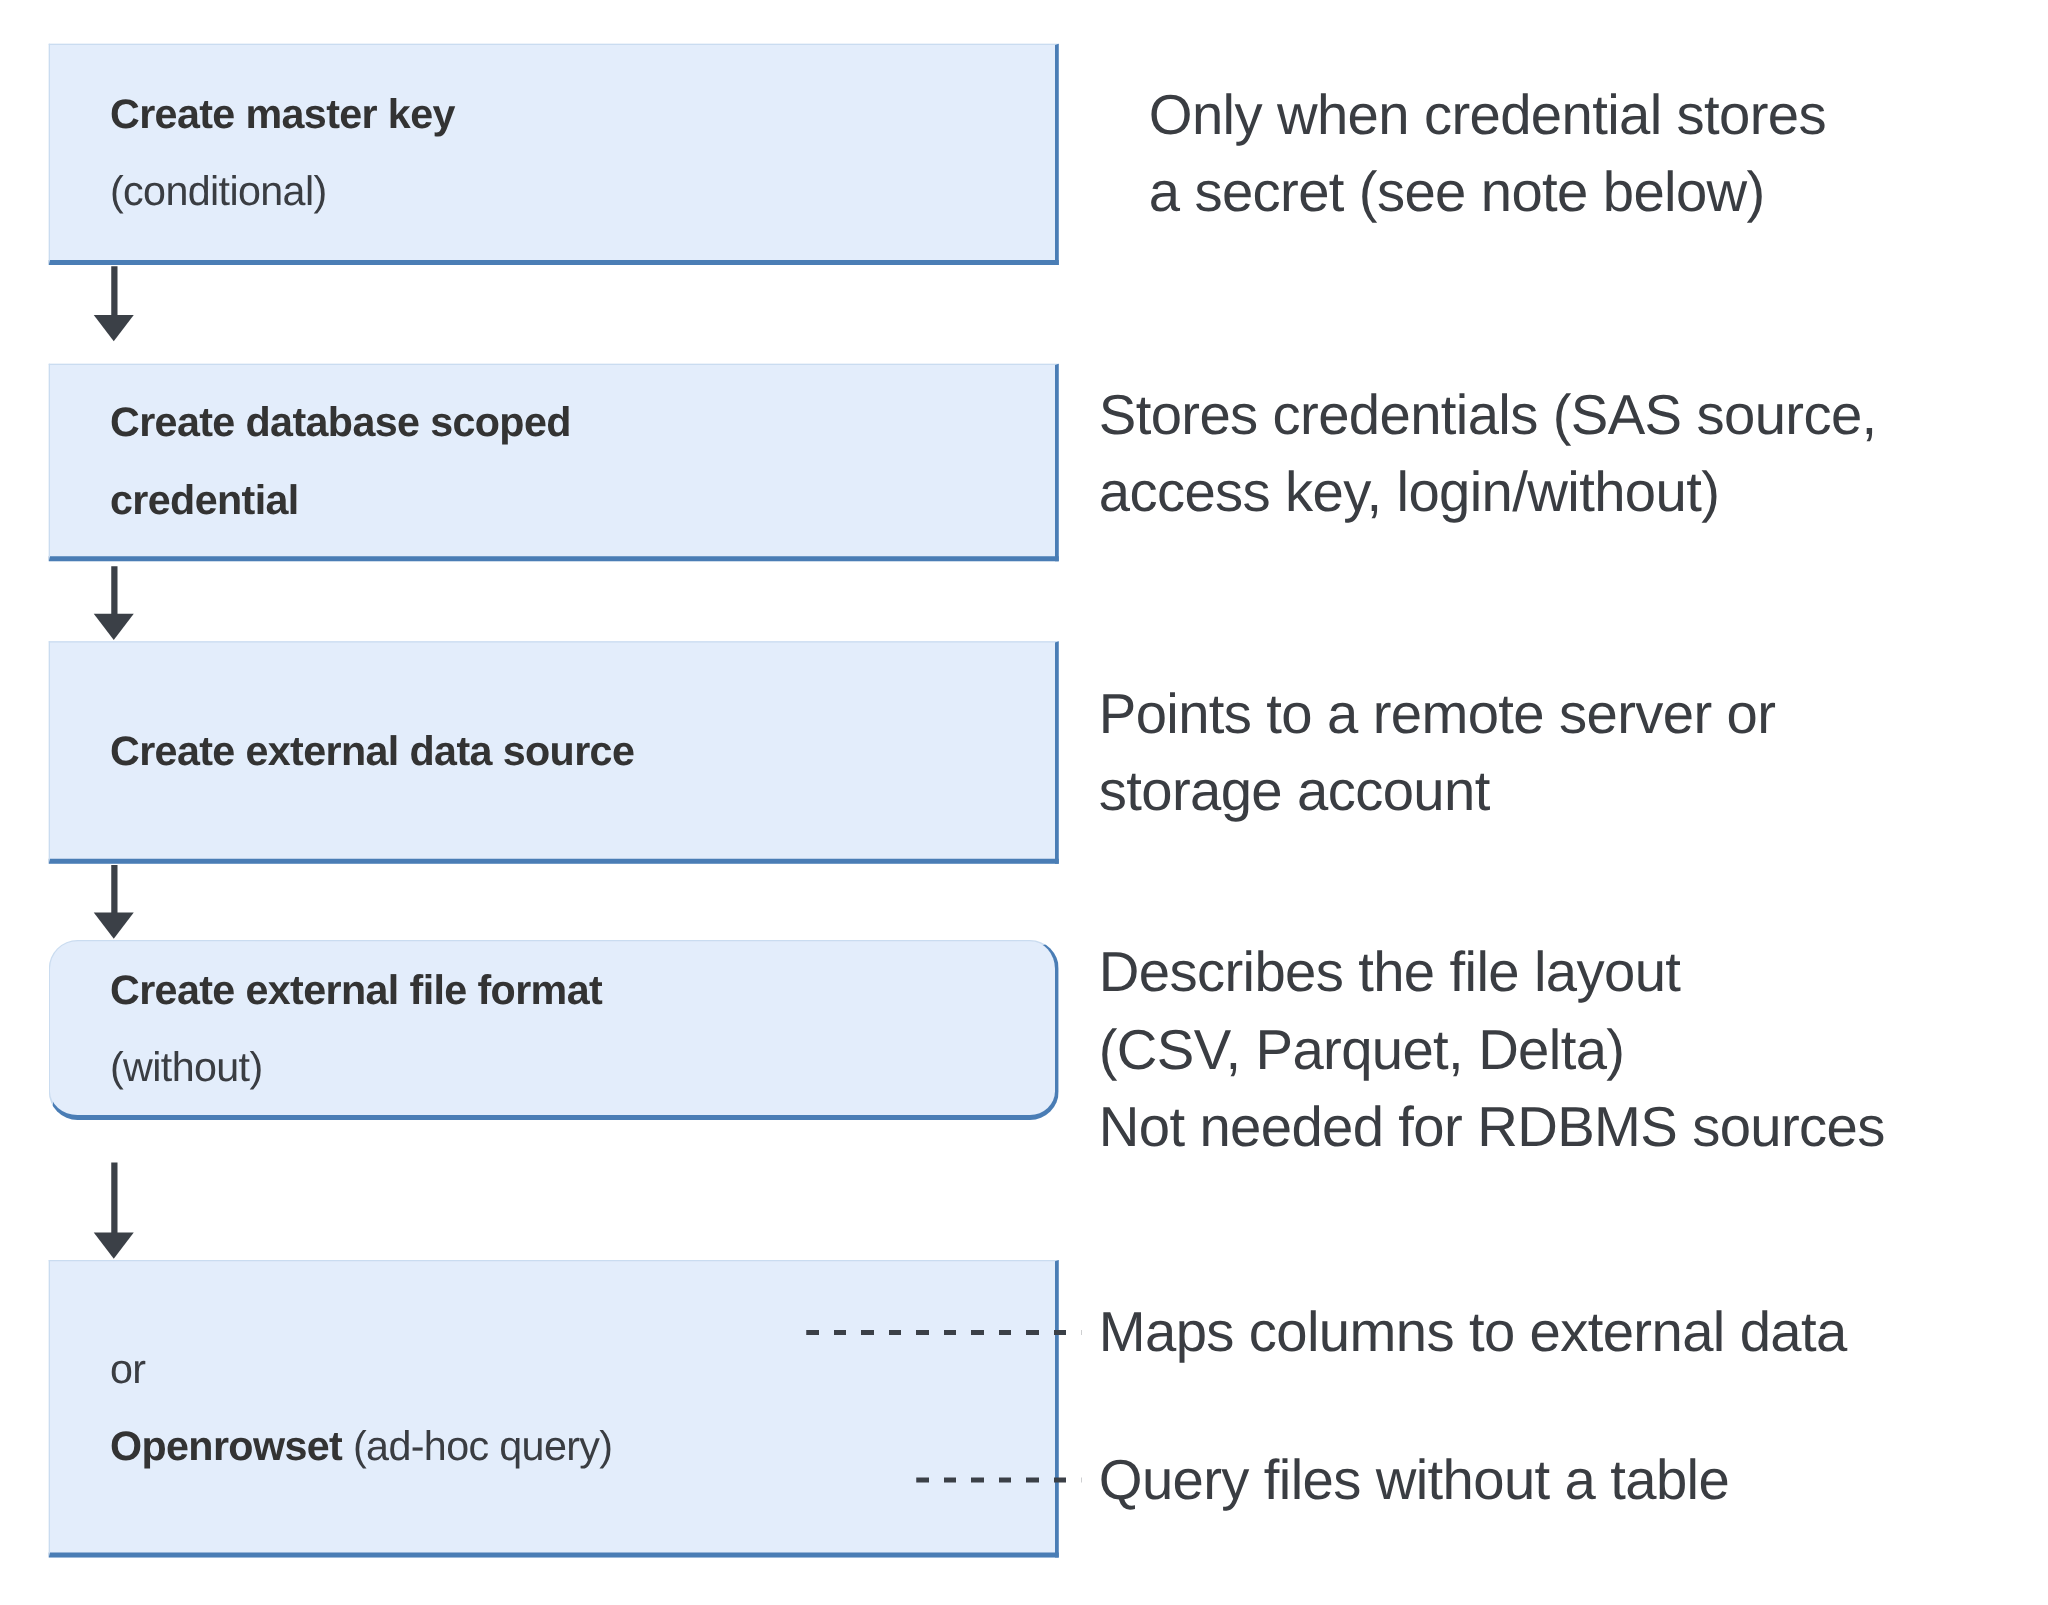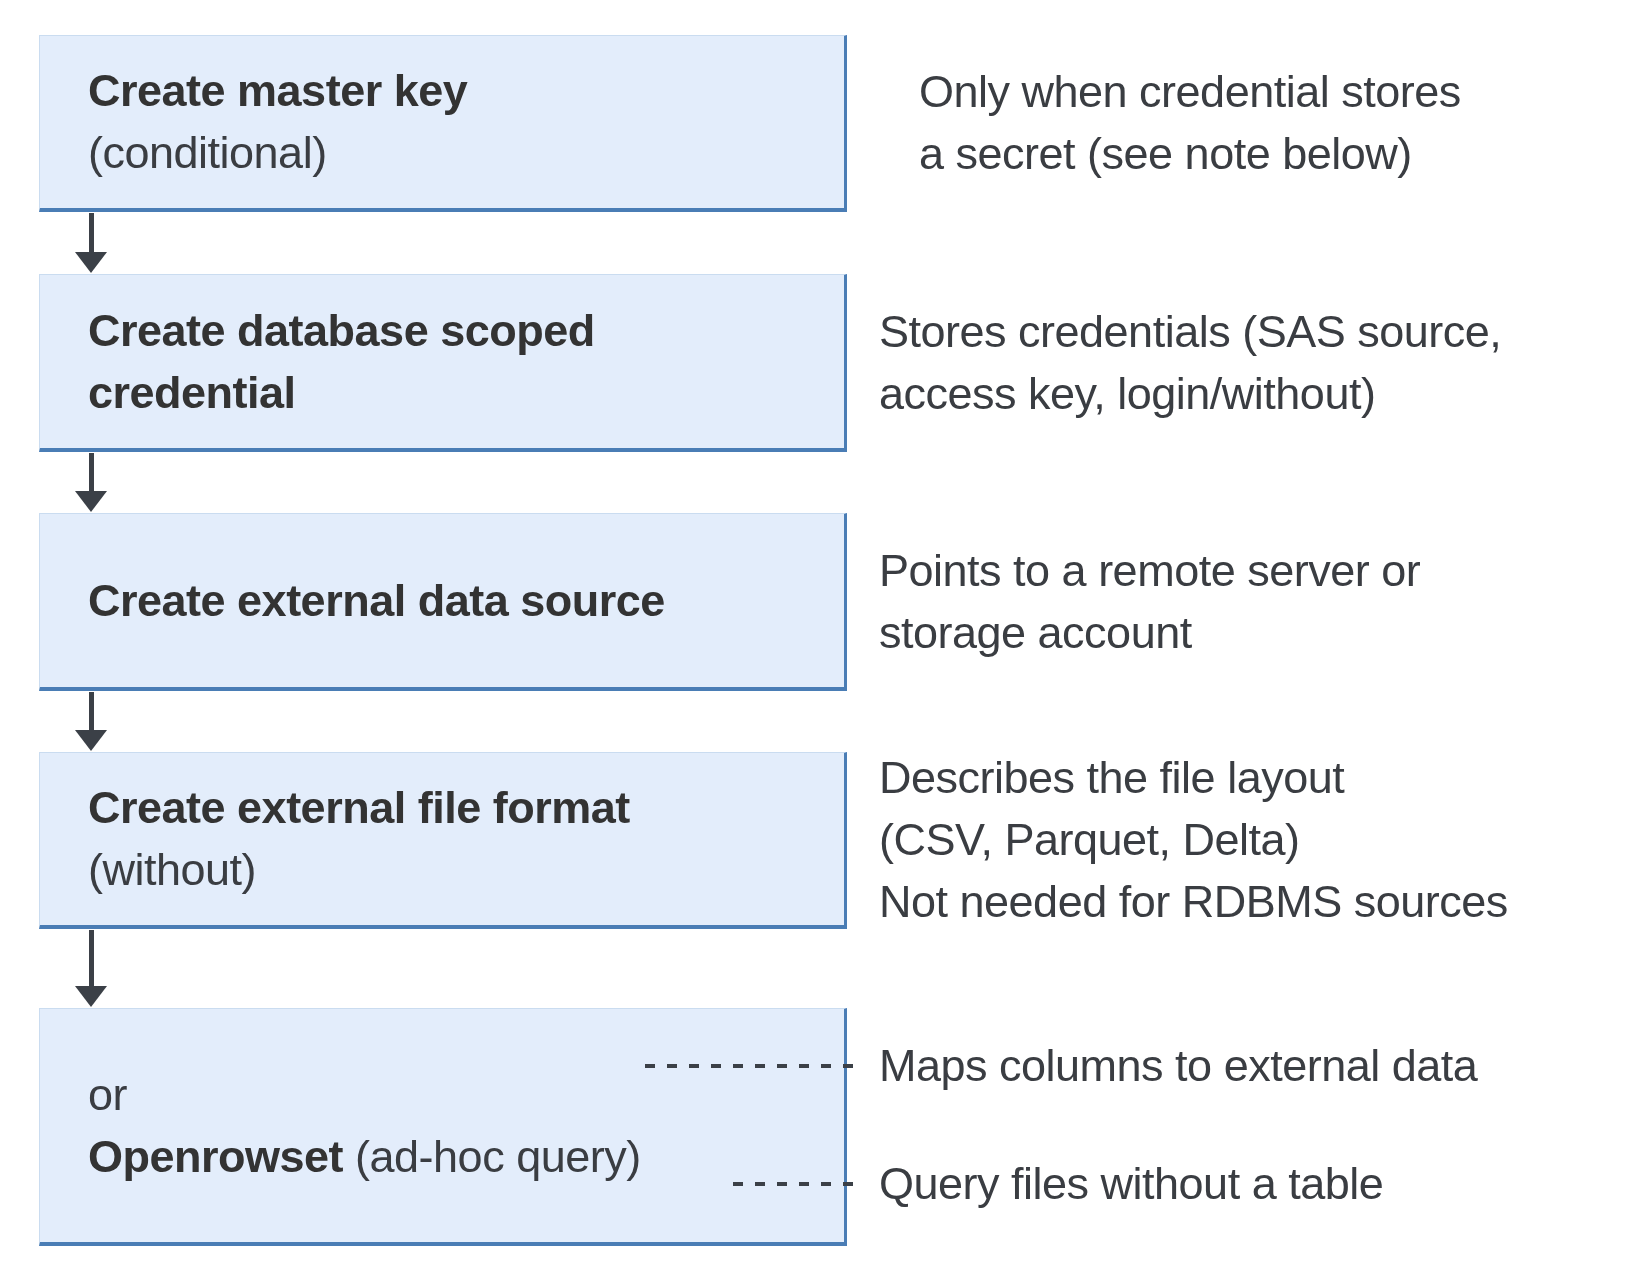--- a/index.html
+++ b/index.html
@@ -16,21 +16,21 @@
     box-sizing:border-box;
     background:var(--box-fill, #e3edfb);
     border:1px solid #cadcf0;
     border-right:3px solid var(--box-border, #4a7db5);
     border-bottom:4px solid var(--box-border, #4a7db5);
     display:flex; align-items:center;
     padding-left:48px;
   }
   .box-lines { }
   .line {
-    font-size:45px; line-height:62px;
+    font-size:33px; line-height:62px;
     color:#3a3d42; letter-spacing:-0.5px;
     white-space:nowrap;
   }
   .bold { font-weight:bold; color:#333333; }
   .ann {
     position:absolute; left:879px;
     font-size:45px; line-height:62px;
     color:#3a3d42; letter-spacing:-0.5px;
     white-space:nowrap;
   }
@@ -63,21 +63,21 @@
       <div class="line"><span class="bold">Create master key</span></div>
       <div class="line">(conditional)</div>
     </div>
   </div>
 
   <div class="arrow" style="left:75px; top:213px; height:60px;">
     <div class="stem"></div>
     <div class="head"></div>
   </div>
 
-  <div class="box" style="top:274px; height:178px;">
+  <div class="box" style="top:291px; height:158px;">
     <div class="box-lines">
       <div class="line"><span class="bold">Create database scoped</span></div>
       <div class="line"><span class="bold">credential</span></div>
     </div>
   </div>
 
   <div class="arrow" style="left:75px; top:453px; height:59px;">
     <div class="stem"></div>
     <div class="head"></div>
   </div>
@@ -86,21 +86,21 @@
     <div class="box-lines">
       <div class="line"><span class="bold">Create external data source</span></div>
     </div>
   </div>
 
   <div class="arrow" style="left:75px; top:692px; height:59px;">
     <div class="stem"></div>
     <div class="head"></div>
   </div>
 
-  <div class="box" style="top:752px; height:177px;">
+  <div class="box" style="top:752px; height:144px;border-radius:23px;">
     <div class="box-lines">
       <div class="line"><span class="bold">Create external file format</span></div>
       <div class="line">(without)</div>
     </div>
   </div>
 
   <div class="arrow" style="left:75px; top:930px; height:77px;">
     <div class="stem"></div>
     <div class="head"></div>
   </div>

